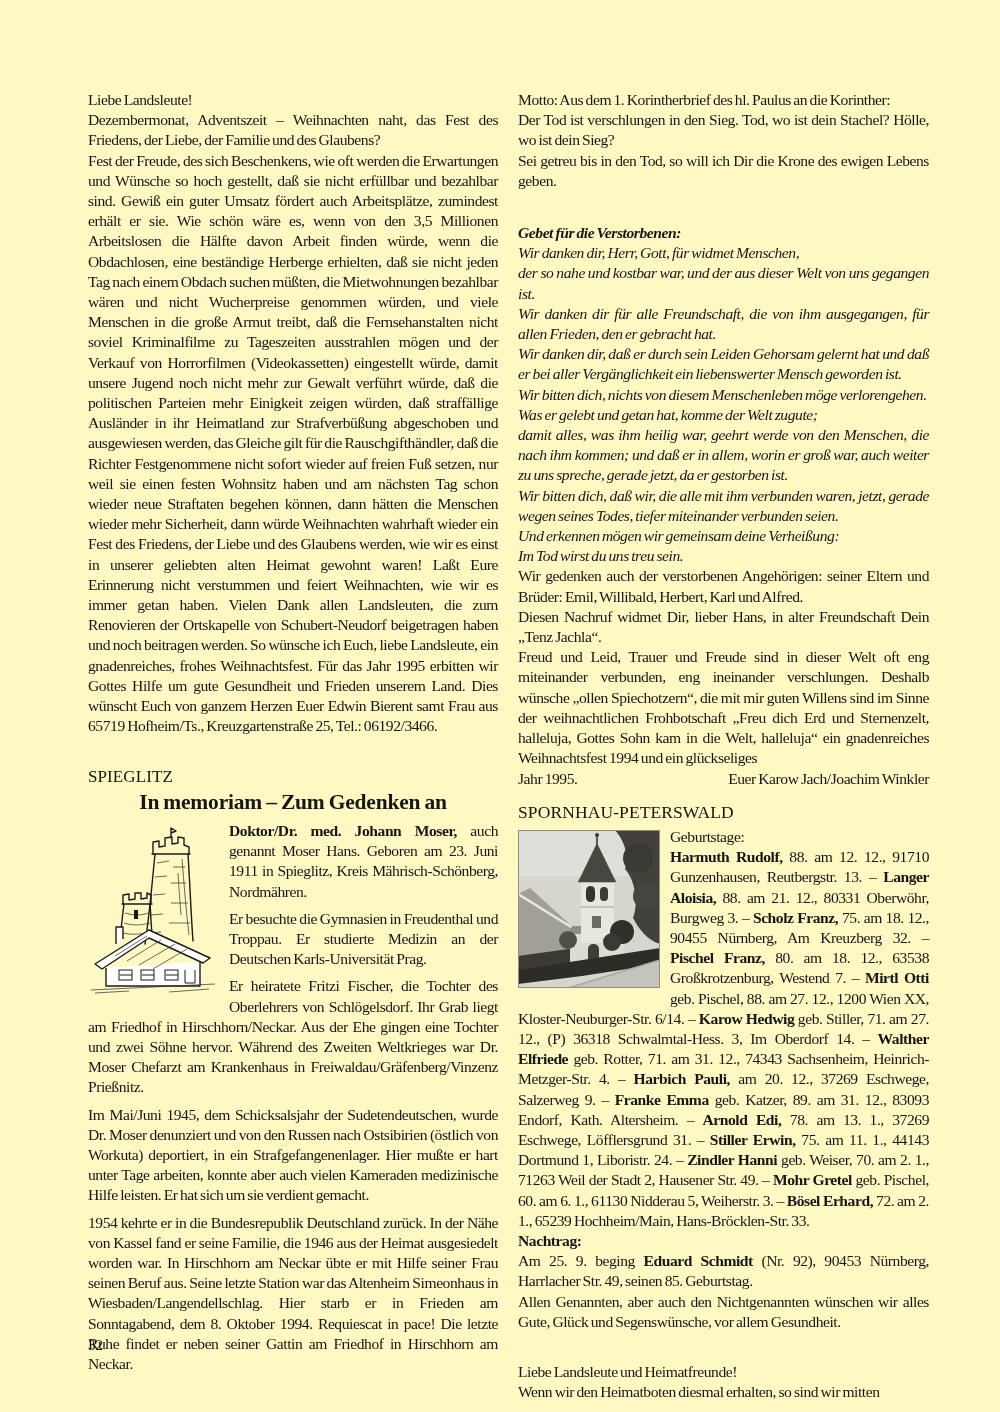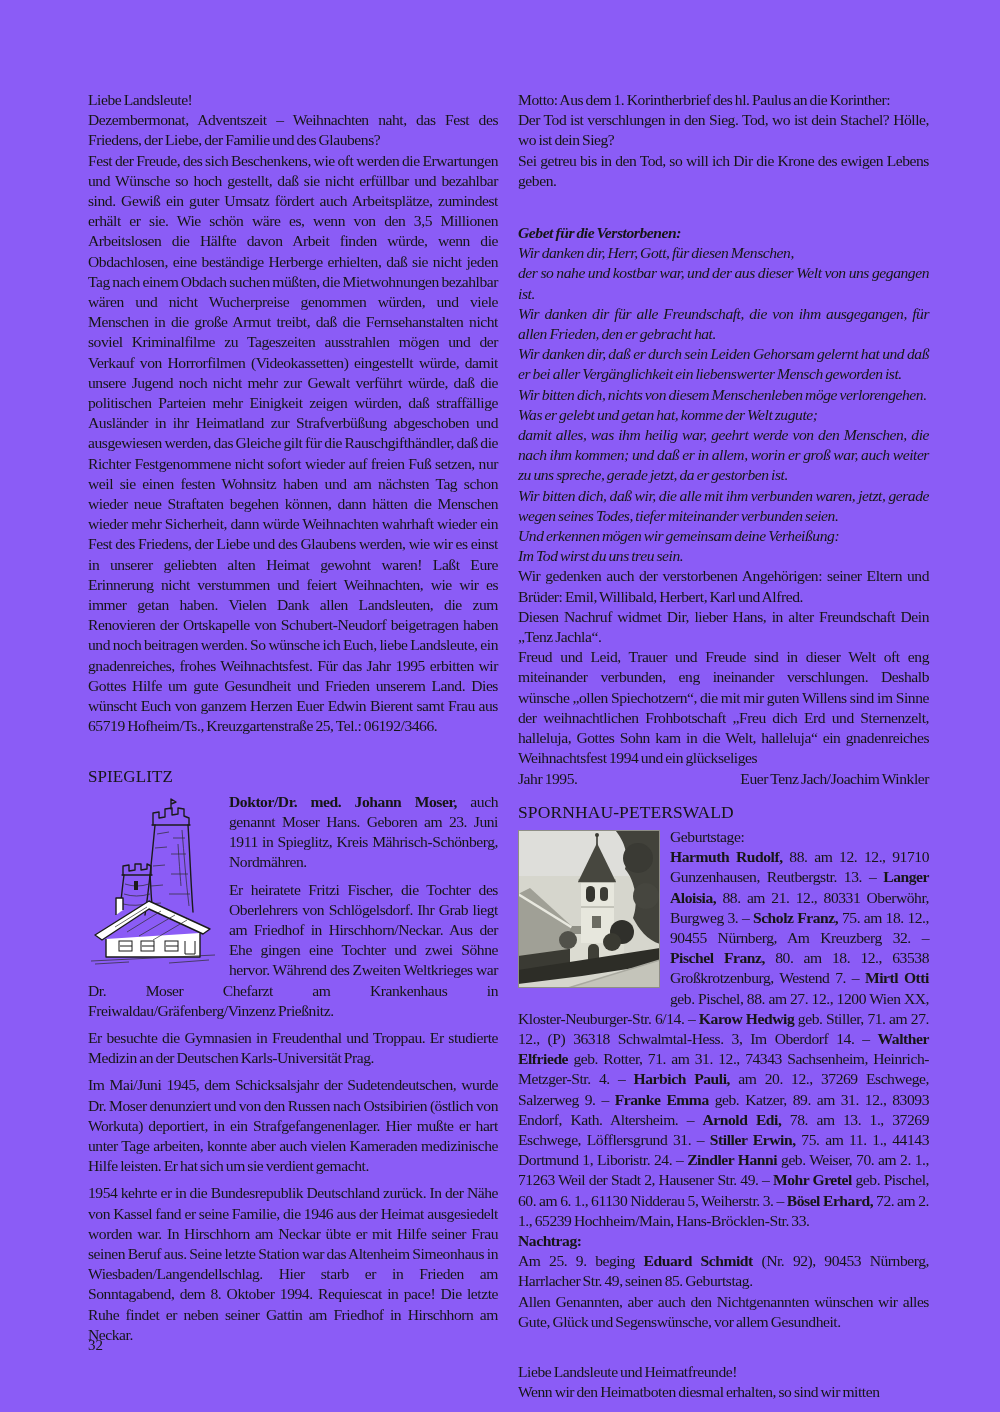--- a/index.html
+++ b/index.html
@@ -1,17 +1,17 @@
 <!DOCTYPE html>
 <html lang="de"><head>
 <meta charset="utf-8">
 <style>
   html, body { margin:0; padding:0; width:1000px; height:1412px; background:#ffffff; }
   body { font-family:"Liberation Serif","DejaVu Serif",serif; color:#161616; position:relative; overflow:hidden; }
-  .page { position:absolute; left:0; top:0; width:1000px; height:1412px; background:#8b5cf6; }
+  .page { position:absolute; left:0; top:0; width:1000px; height:1412px; background:#fef9c3; }
   .col { position:absolute; top:90px; font-size:15.6px; line-height:20.2px;
          letter-spacing:-0.45px; word-spacing:-1px; text-align:justify; hyphens:auto; -webkit-hyphens:auto; }
   .col.left  { left:88px;  width:410px; }
   .col.right { left:518px; width:411px; }
   p { margin:0; }
   .noj { text-align:left; }
   .b { font-weight:bold; }
   .i { }
   .sec-title { text-align:left; font-weight:normal; font-size:17px; letter-spacing:0.1px; }
   .st-left  { margin-top:30px; margin-bottom:5px; }
@@ -32,20 +32,21 @@
 <body>
 
 <div class="page">
 
   <div class="col left">
     <p class="noj">Liebe Landsleute!</p>
     <p>Dezembermonat, Adventszeit – Weihnachten naht, das Fest des Friedens, der Liebe, der Familie und des Glaubens?</p>
     <p><span>Fest der Freude, des sich Beschenkens, wie oft werden die Erwartungen und Wünsche so hoch gestellt, daß sie nicht erfüllbar und bezahlbar sind. Gewiß ein guter Umsatz fördert auch Arbeitsplätze, zumindest erhält er sie. Wie schön wäre es, wenn von den 3,5 Millionen Arbeitslosen die Hälfte davon Arbeit finden würde, wenn die Obdachlosen, eine beständige Herberge erhielten, daß sie nicht jeden Tag nach einem Obdach suchen müßten, die Mietwohnungen bezahlbar wären und nicht Wucherpreise genommen würden, und viele Menschen in die große Armut treibt, daß die Fernsehanstalten nicht soviel Kriminalfilme zu Tageszeiten ausstrahlen mögen und der Verkauf von Horrorfilmen (Videokassetten) eingestellt würde, damit unsere Jugend noch nicht mehr zur Gewalt verführt würde, daß die politischen Parteien mehr Einigkeit zeigen würden, daß straffällige Ausländer in ihr Heimatland zur Strafverbüßung abgeschoben und ausgewiesen werden, das Gleiche gilt für die Rauschgifthändler, daß die Richter Festgenommene nicht sofort wieder auf freien Fuß setzen, nur weil sie einen festen Wohnsitz haben und am nächsten Tag schon wieder neue Straftaten begehen können, dann hätten die Menschen wieder mehr Sicherheit, dann würde Weihnachten wahrhaft wieder ein Fest des Friedens, der Liebe und des Glaubens werden, wie wir es einst in unserer geliebten alten Heimat gewohnt waren! Laßt Eure Erinnerung nicht verstummen und feiert Weihnachten, wie wir es immer getan haben. Vielen Dank allen Landsleuten, die zum Renovieren der Ortskapelle von Schubert-Neudorf beigetragen haben und noch beitragen werden. So wünsche ich Euch, liebe Landsleute, ein gnadenreiches, frohes Weihnachtsfest. Für das Jahr 1995 erbitten wir Gottes Hilfe um gute Gesundheit und Frieden unserem Land. Dies wünscht Euch von ganzem Herzen Euer </span><span class="i">Edwin Bierent</span><span> samt Frau aus 65719 Hofheim/Ts., Kreuzgartenstraße 25, Tel.: 06192/3466.</span></p>
 
     <h2 class="sec-title st-left">SPIEGLITZ</h2>
+    <h1 class="memoriam-title">In memoriam – Zum Gedenken an</h1>
 
     <div>
       <svg class="tower" viewBox="0 0 128 172" xmlns="http://www.w3.org/2000/svg" aria-hidden="true">
         <g fill="none" stroke="#1b1b1b" stroke-width="1.4" stroke-linecap="round" stroke-linejoin="round">
           <path d="M82 15 L82 5 L87 8 L82 10"></path>
           <path d="M64 31 L64 19 L70 18 L70 24 L76 23 L76 15 L83 14 L83 21 L89 20 L89 14 L95 15 L95 22 L100 24 L100 31"></path>
           <path d="M63 31 L101 31"></path>
           <path d="M66 31 C63 62 60 96 56 121"></path>
           <path d="M99 31 C101 62 102 92 104 118"></path>
           <path d="M34 81 L34 72 L40 71 L40 77 L46 76 L46 70 L52 70 L52 76 L58 75 L58 70 L62 72 L62 81"></path>
@@ -70,51 +71,51 @@
           <rect x="76" y="147" width="13" height="10"></rect>
           <path d="M31 152 L43 152 M53 152 L65 152 M77 152 L89 152"></path>
           <path d="M96 147 L96 160 L106 160 L106 147"></path>
         </g>
         <g fill="none" stroke="#2b2b2b" stroke-width="0.7">
           <path d="M26 133 L58 113 M38 138 L72 117 M50 142 L86 121 M64 146 L98 126"></path>
           <path d="M2 167 L126 161 M6 170 L40 168 M80 169 L120 166"></path>
         </g>
       </svg>
       <p class="mp"><span class="b">Doktor/Dr. med. Johann Moser,</span><span> auch genannt Moser Hans. Geboren am 23. Juni 1911 in Spieglitz, Kreis Mährisch-Schönberg, Nordmähren.</span></p>
+      <p class="mp">Er besuchte die Gymnasien in Freudenthal und Troppau. Er studierte Medizin an der Deutschen Karls-Universität Prag.</p>
       <p class="mp">Er heiratete Fritzi Fischer, die Tochter des Oberlehrers von Schlögelsdorf. Ihr Grab liegt am Friedhof in Hirschhorn/Neckar. Aus der Ehe gingen eine Tochter und zwei Söhne hervor. Während des Zweiten Weltkrieges war Dr. Moser Chefarzt am Krankenhaus in Freiwaldau/Gräfenberg/Vinzenz Prießnitz.</p>
-      <p class="mp">Er besuchte die Gymnasien in Freudenthal und Troppau. Er studierte Medizin an der Deutschen Karls-Universität Prag.</p>
       <p class="mp">Im Mai/Juni 1945, dem Schicksalsjahr der Sudetendeutschen, wurde Dr. Moser denunziert und von den Russen nach Ostsibirien (östlich von Workuta) deportiert, in ein Strafgefangenenlager. Hier mußte er hart unter Tage arbeiten, konnte aber auch vielen Kameraden medizinische Hilfe leisten. Er hat sich um sie verdient gemacht.</p>
       <p class="mp">1954 kehrte er in die Bundesrepublik Deutschland zurück. In der Nähe von Kassel fand er seine Familie, die 1946 aus der Heimat ausgesiedelt worden war. In Hirschhorn am Neckar übte er mit Hilfe seiner Frau seinen Beruf aus. Seine letzte Station war das Altenheim Simeonhaus in Wiesbaden/Langendellschlag. Hier starb er in Frieden am Sonntagabend, dem 8. Oktober 1994. Requiescat in pace! Die letzte Ruhe findet er neben seiner Gattin am Friedhof in Hirschhorn am Neckar.</p>
       <div class="clr"></div>
     </div>
   </div>
 
   <div class="col right">
     <p>Motto: Aus dem 1. Korintherbrief des hl. Paulus an die Korinther:</p>
     <p>Der Tod ist verschlungen in den Sieg. Tod, wo ist dein Stachel? Hölle, wo ist dein Sieg?</p>
     <p>Sei getreu bis in den Tod, so will ich Dir die Krone des ewigen Lebens geben.</p>
 
     <p class="prayer-title">Gebet für die Verstorbenen:</p>
-    <p class="prayer">Wir danken dir, Herr, Gott, für diesen Menschen,</p>
+    <p class="prayer">Wir danken dir, Herr, Gott, für widmet Menschen,</p>
     <p class="prayer">der so nahe und kostbar war, und der aus dieser Welt von uns gegangen ist.</p>
     <p class="prayer">Wir danken dir für alle Freundschaft, die von ihm ausgegangen, für allen Frieden, den er gebracht hat.</p>
     <p class="prayer">Wir danken dir, daß er durch sein Leiden Gehorsam gelernt hat und daß er bei aller Vergänglichkeit ein liebenswerter Mensch geworden ist.</p>
     <p class="prayer">Wir bitten dich, nichts von diesem Menschenleben möge verlorengehen.</p>
     <p class="prayer">Was er gelebt und getan hat, komme der Welt zugute;</p>
     <p class="prayer">damit alles, was ihm heilig war, geehrt werde von den Menschen, die nach ihm kommen; und daß er in allem, worin er groß war, auch weiter zu uns spreche, gerade jetzt, da er gestorben ist.</p>
     <p class="prayer">Wir bitten dich, daß wir, die alle mit ihm verbunden waren, jetzt, gerade wegen seines Todes, tiefer miteinander verbunden seien.</p>
     <p class="prayer">Und erkennen mögen wir gemeinsam deine Verheißung:</p>
     <p class="prayer">Im Tod wirst du uns treu sein.</p>
 
     <p>Wir gedenken auch der verstorbenen Angehörigen: seiner Eltern und Brüder: Emil, Willibald, Herbert, Karl und Alfred.</p>
     <p>Diesen Nachruf widmet Dir, lieber Hans, in alter Freundschaft Dein „Tenz Jachla“.</p>
     <p>Freud und Leid, Trauer und Freude sind in dieser Welt oft eng miteinander verbunden, eng ineinander verschlungen. Deshalb wünsche „ollen Spiechotzern“, die mit mir guten Willens sind im Sinne der weihnachtlichen Frohbotschaft „Freu dich Erd und Sternenzelt, halleluja, Gottes Sohn kam in die Welt, halleluja“ ein gnadenreiches Weihnachtsfest 1994 und ein glückseliges</p>
     <div class="sig-row">
       <span>Jahr 1995.</span>
-      <span><span>Euer </span><span class="i">Tenz Jach/Joachim Winkler</span></span>
+      <span><span>Euer </span><span class="i">Karow Jach/Joachim Winkler</span></span>
     </div>
 
     <h2 class="sec-title st-right">SPORNHAU-PETERSWALD</h2>
 
     <div>
       <svg class="church" viewBox="0 0 142 158" xmlns="http://www.w3.org/2000/svg" aria-hidden="true">
         <rect width="142" height="158" fill="#d6d6cd"></rect>
         <rect width="142" height="46" fill="#dededa"></rect>
         <path d="M97 0 L142 0 L142 114 C129 110 121 99 115 88 C121 73 117 50 107 39 C112 25 105 9 97 0 Z" fill="#42423b"></path>
         <circle cx="120" cy="28" r="15" fill="#3a3a34"></circle>

